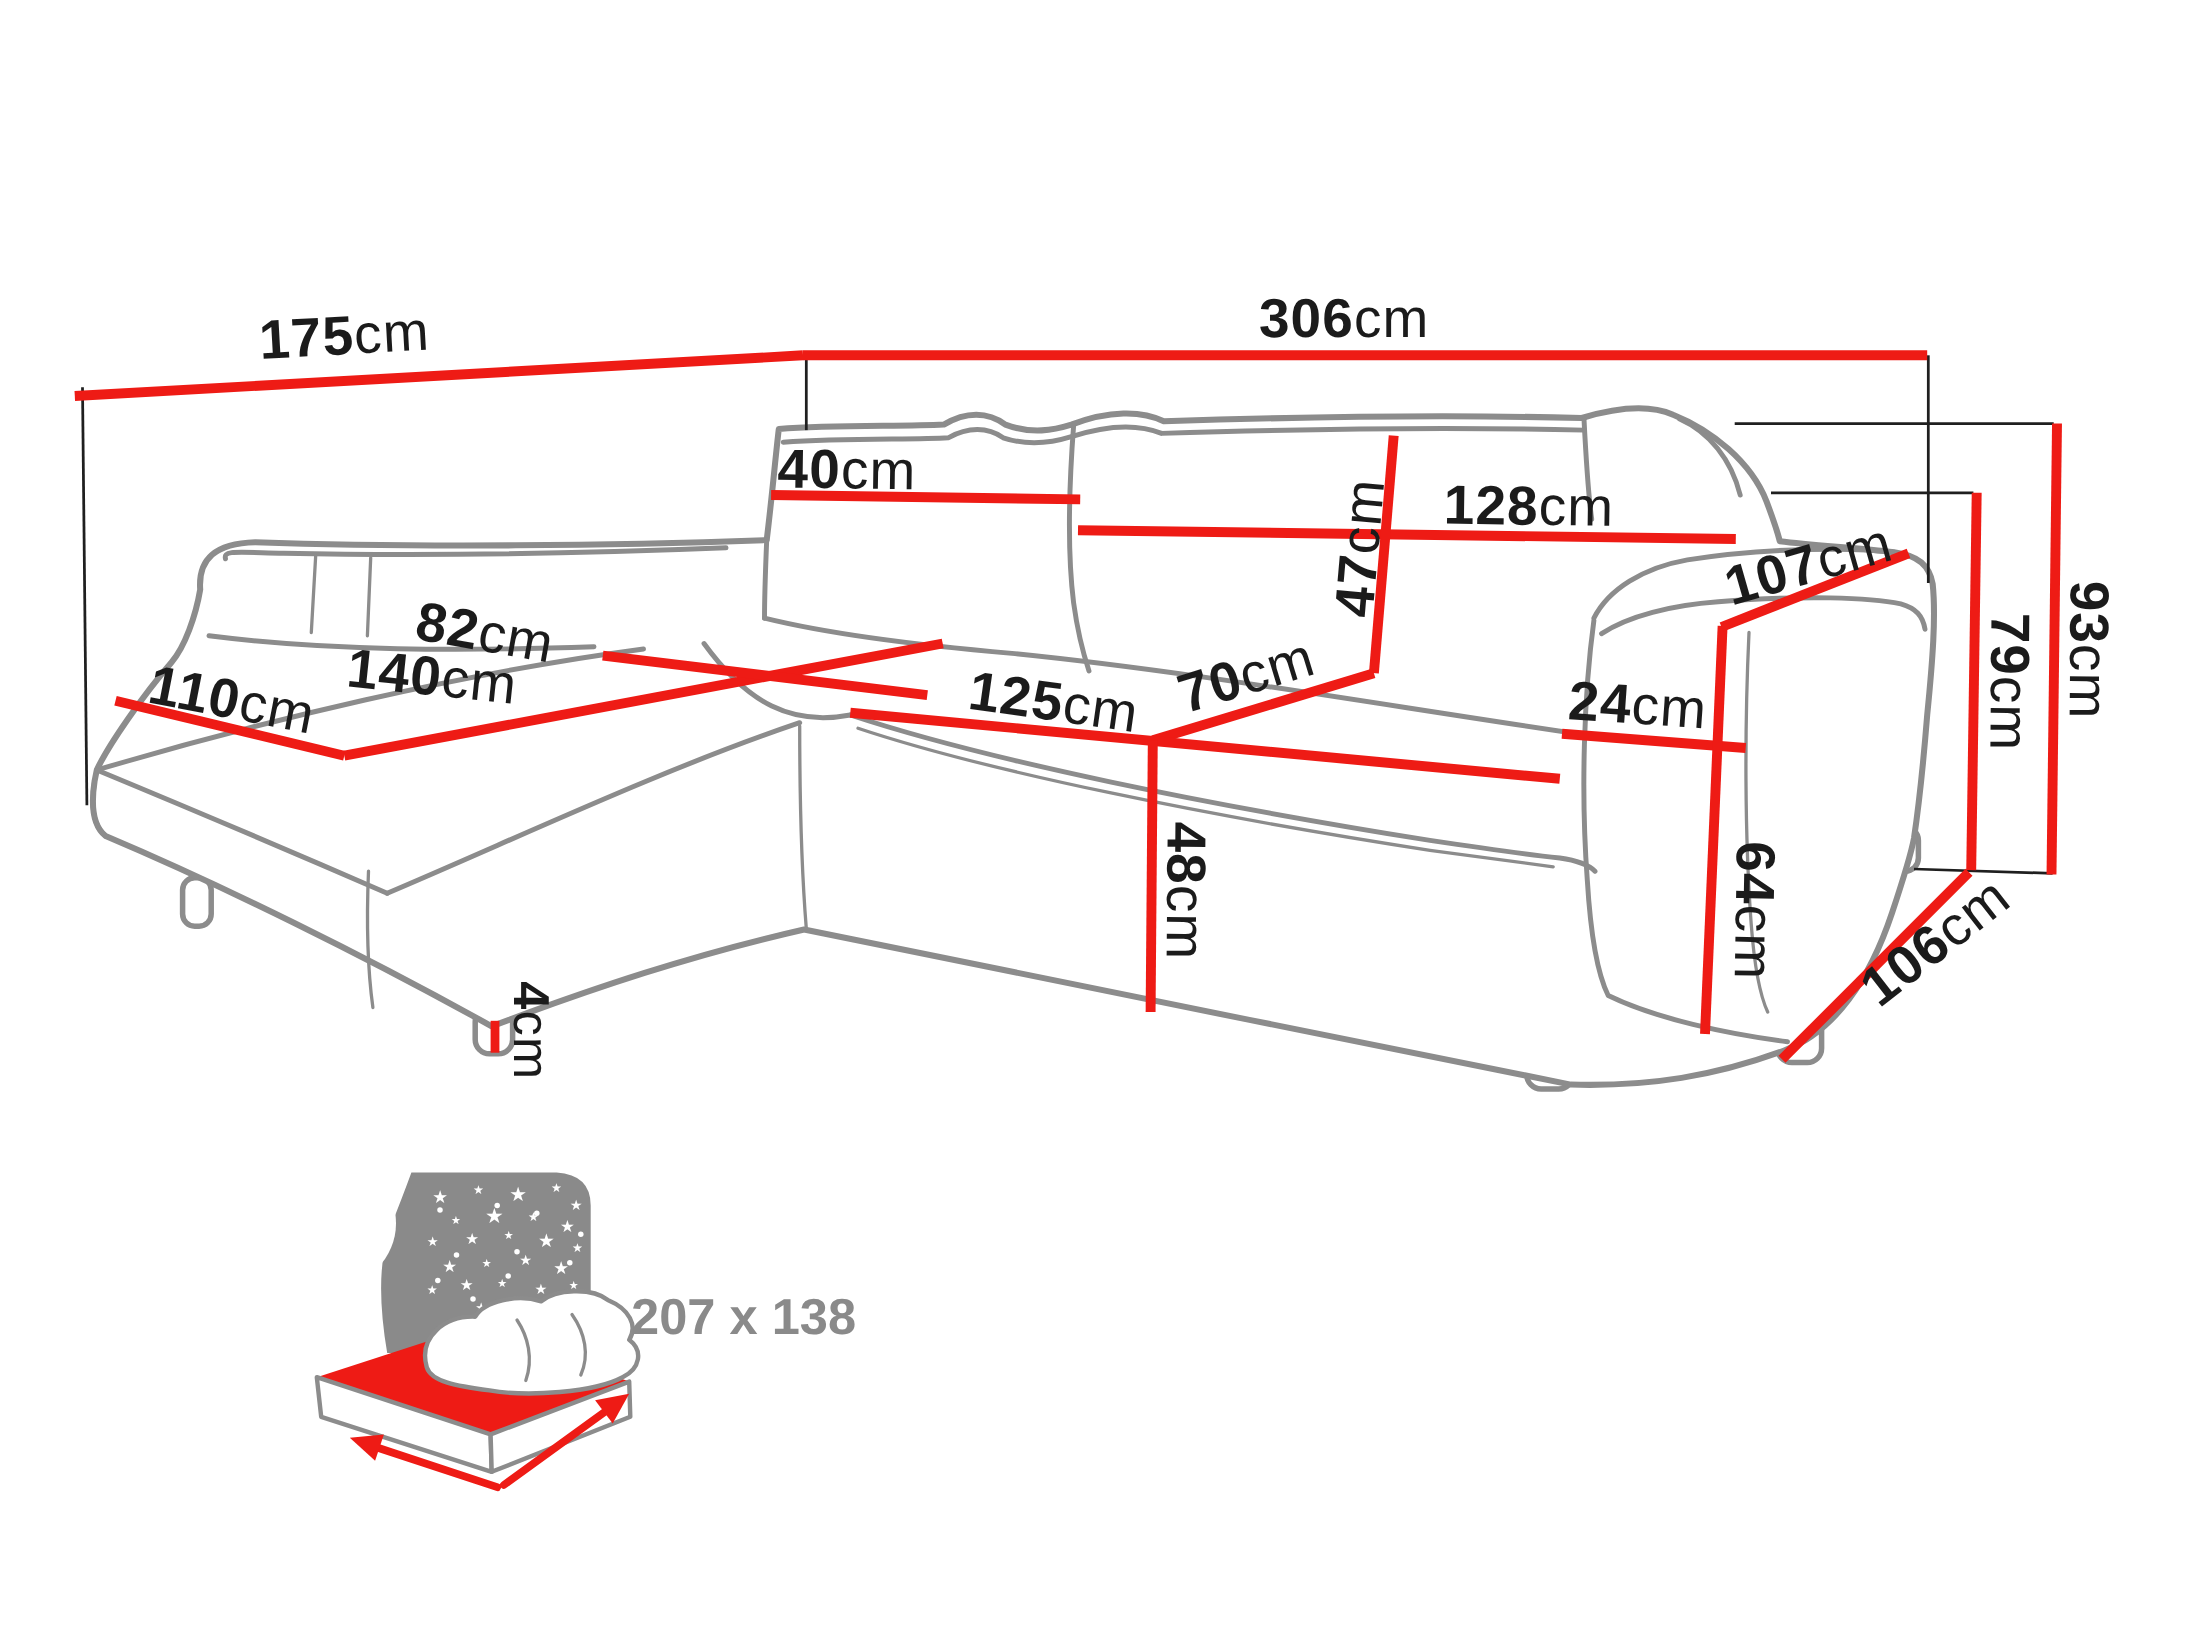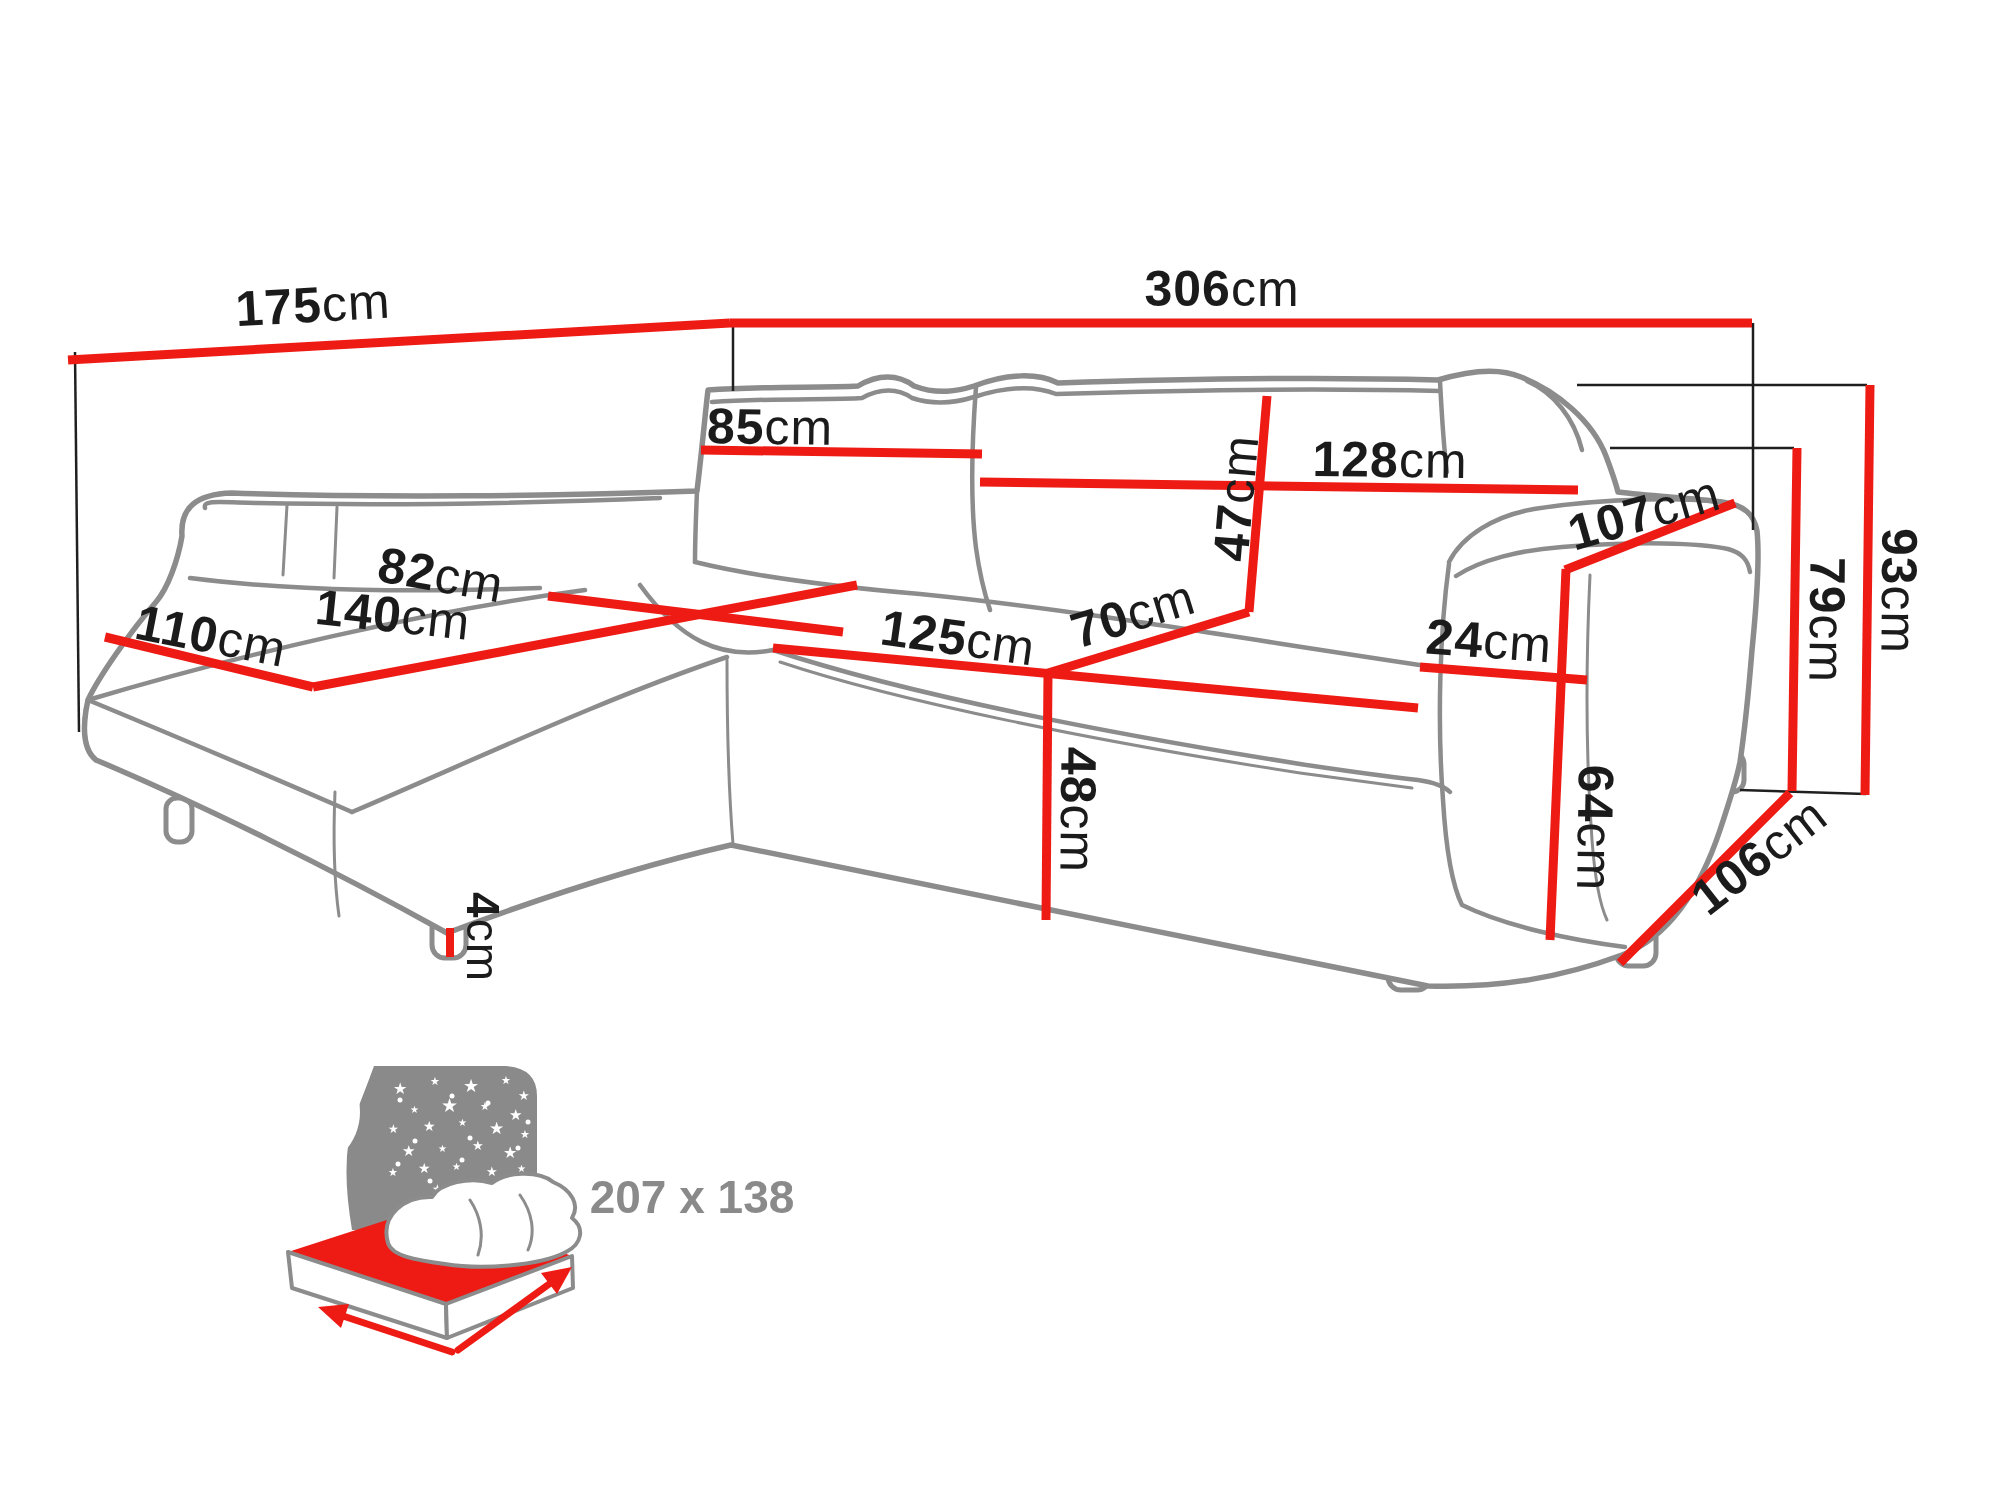--- a/index.html
+++ b/index.html
@@ -230,32 +230,32 @@
 
       <path class="bedarrow" d="M 452,1352 L 340,1315"></path>
       <polygon class="bedarrowhead" points="318,1307 349,1304 341,1328"></polygon>
       <path class="bedarrow" d="M 458,1350 L 552,1282"></path>
       <polygon class="bedarrowhead" points="572,1267 557,1294 541,1273"></polygon>
     </g>
   </svg>
 
   <div class="dim" style="left:313px;top:305px;--r:-3.2deg"><span class="v">175</span><span class="u">cm</span></div>
   <div class="dim" style="left:1222px;top:289px;--r:0deg"><span class="v">306</span><span class="u">cm</span></div>
-  <div class="dim" style="left:770px;top:427px;--r:0.8deg"><span class="v">85</span><span class="u">cm</span></div>
+  <div class="dim" style="left:770px;top:427px;--r:0.8deg"><span class="v">40</span><span class="u">cm</span></div>
   <div class="dim" style="left:1390px;top:460px;--r:0.8deg"><span class="v">128</span><span class="u">cm</span></div>
   <div class="dim" style="left:1236px;top:498px;--r:-85deg"><span class="v">47</span><span class="u">cm</span></div>
   <div class="dim" style="left:1133px;top:614px;--r:-17deg"><span class="v">70</span><span class="u">cm</span></div>
   <div class="dim" style="left:958px;top:638px;--r:8deg"><span class="v">125</span><span class="u">cm</span></div>
   <div class="dim" style="left:1078px;top:810px;--r:90.5deg"><span class="v">48</span><span class="u">cm</span></div>
   <div class="dim" style="left:1489px;top:641px;--r:4deg"><span class="v">24</span><span class="u">cm</span></div>
   <div class="dim" style="left:1595px;top:828px;--r:91deg"><span class="v">64</span><span class="u">cm</span></div>
   <div class="dim" style="left:1644px;top:513px;--r:-16deg"><span class="v">107</span><span class="u">cm</span></div>
   <div class="dim" style="left:1827px;top:620px;--r:90.5deg"><span class="v">79</span><span class="u">cm</span></div>
   <div class="dim" style="left:1899px;top:591px;--r:90.5deg"><span class="v">93</span><span class="u">cm</span></div>
   <div class="dim" style="left:1759px;top:856px;--r:-38deg"><span class="v">106</span><span class="u">cm</span></div>
   <div class="dim" style="left:211px;top:636px;--r:11deg"><span class="v">110</span><span class="u">cm</span></div>
   <div class="dim" style="left:393px;top:615px;--r:6deg"><span class="v">140</span><span class="u">cm</span></div>
   <div class="dim" style="left:441px;top:575px;--r:10deg"><span class="v">82</span><span class="u">cm</span></div>
   <div class="dim small" style="left:483px;top:937px;--r:90deg"><span class="v">4</span><span class="u">cm</span></div>
 
-  <div class="bedsize" style="left:676px;top:1197px;margin-left:16px;">207 x 138</div>
+  <div class="bedsize" style="left:676px;top:1197px;">207 x 138</div>
 
 </div>
 
 </body></html>

